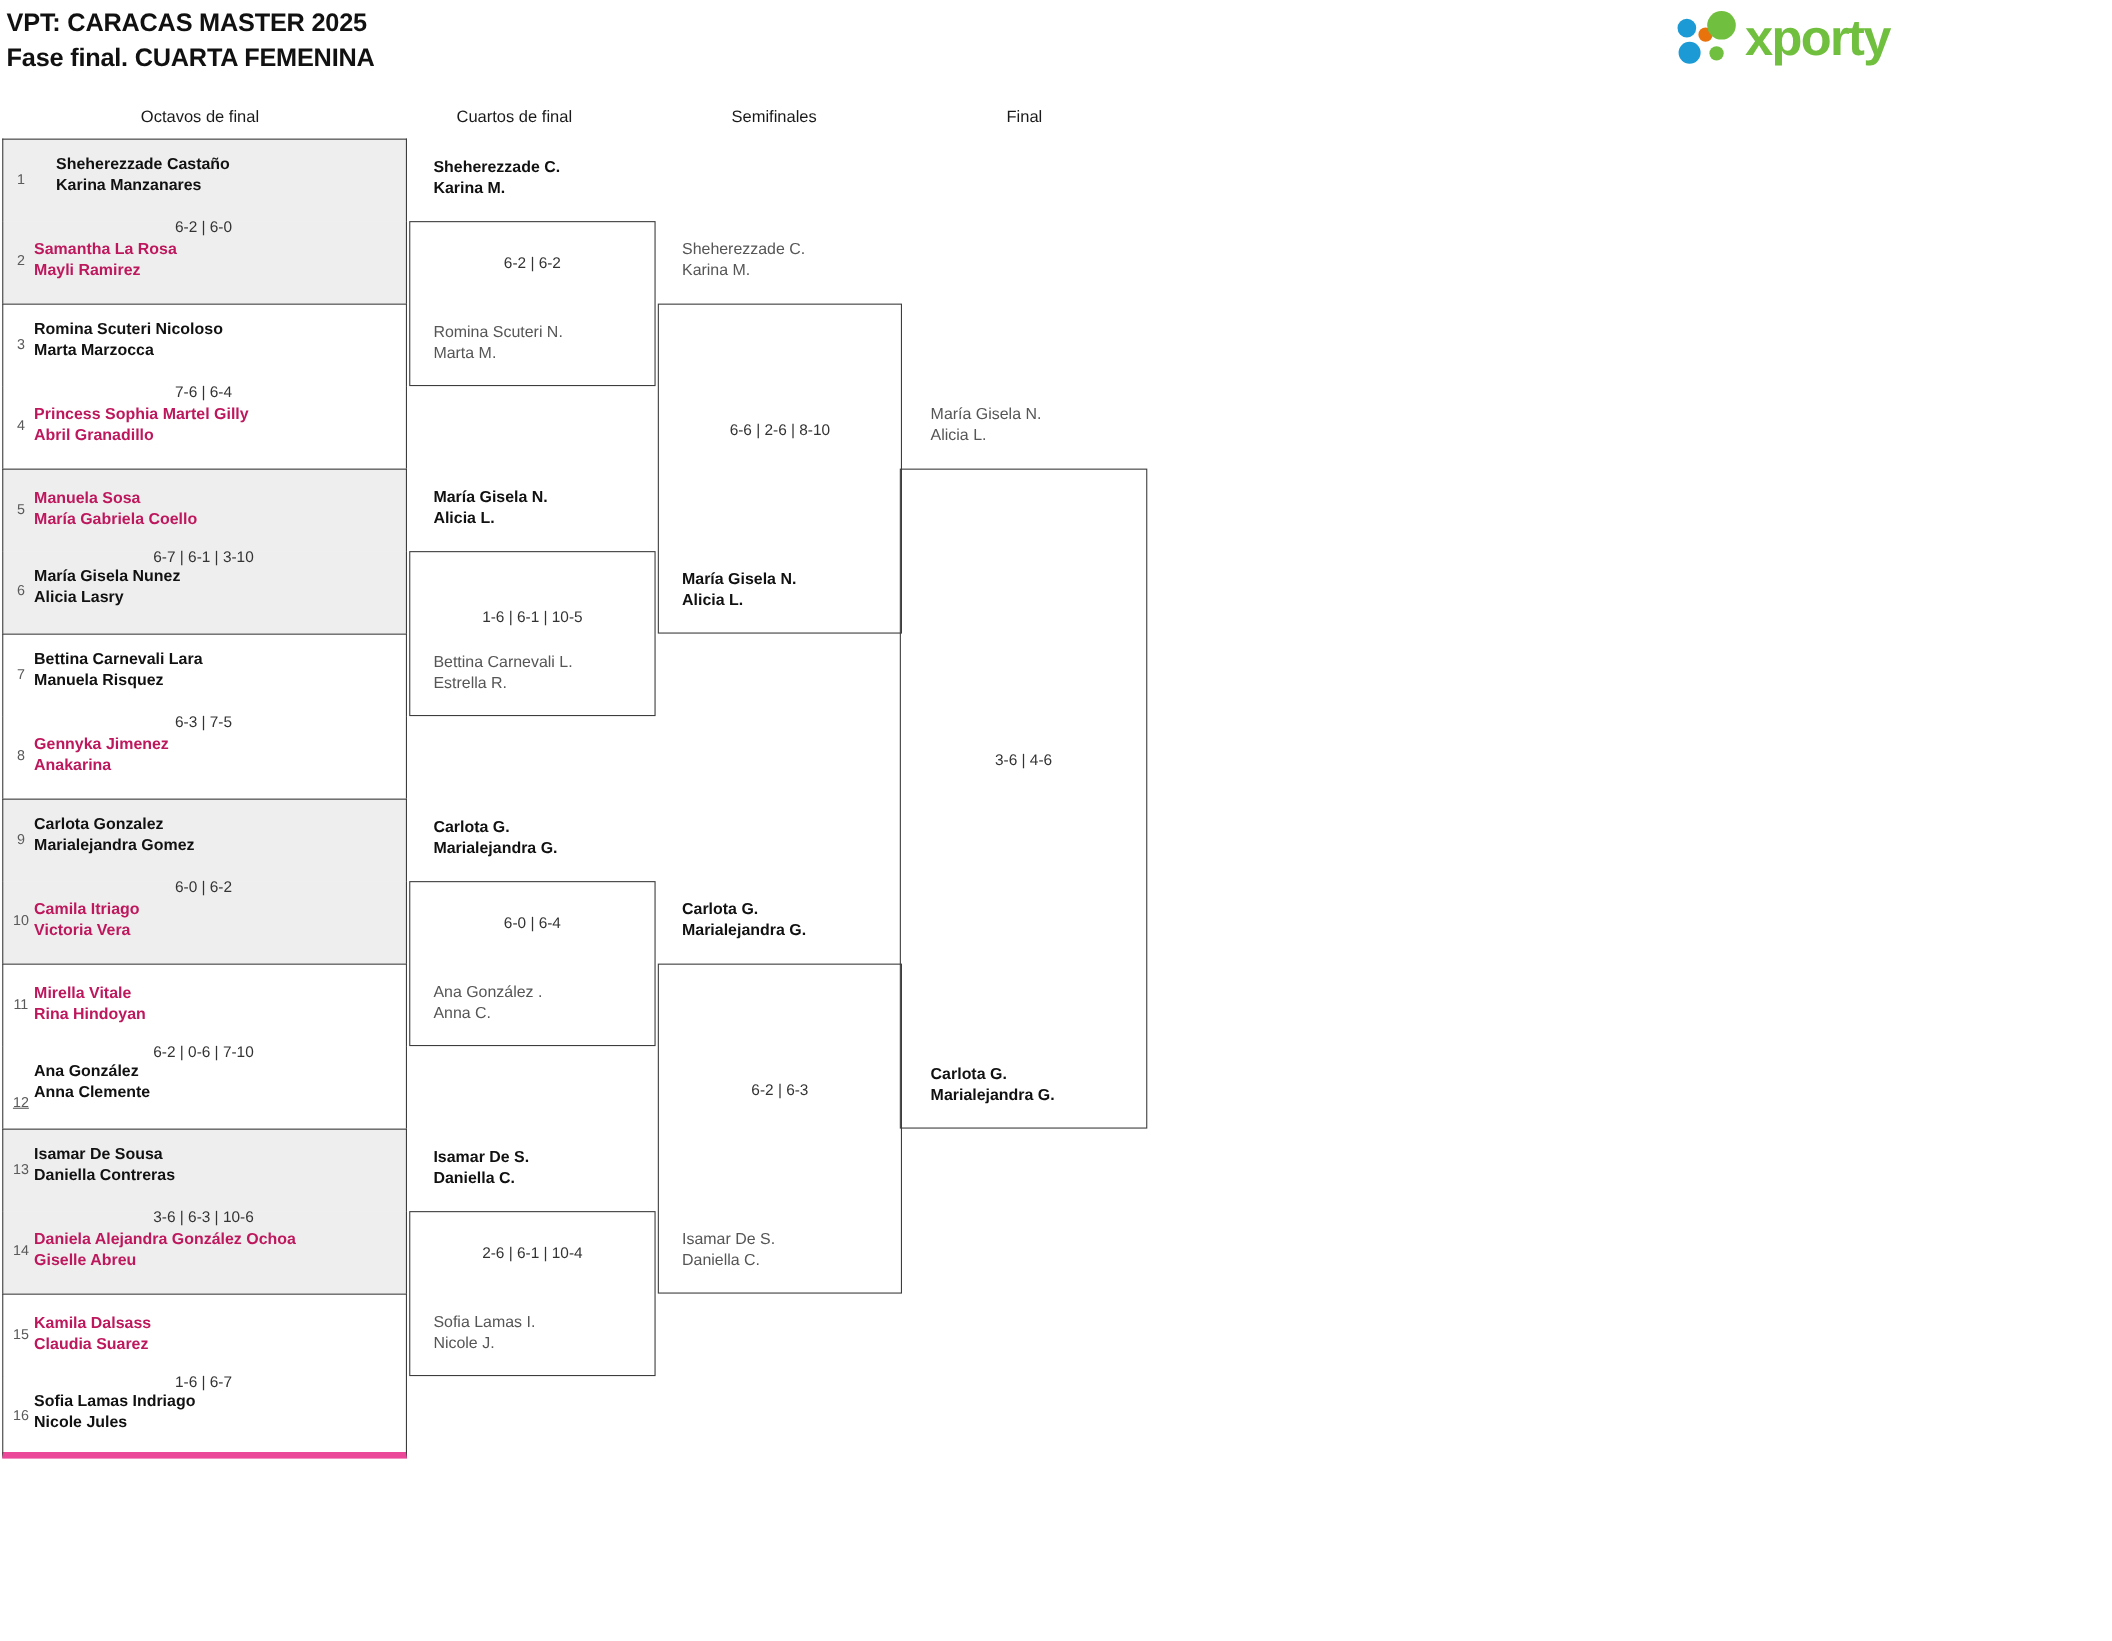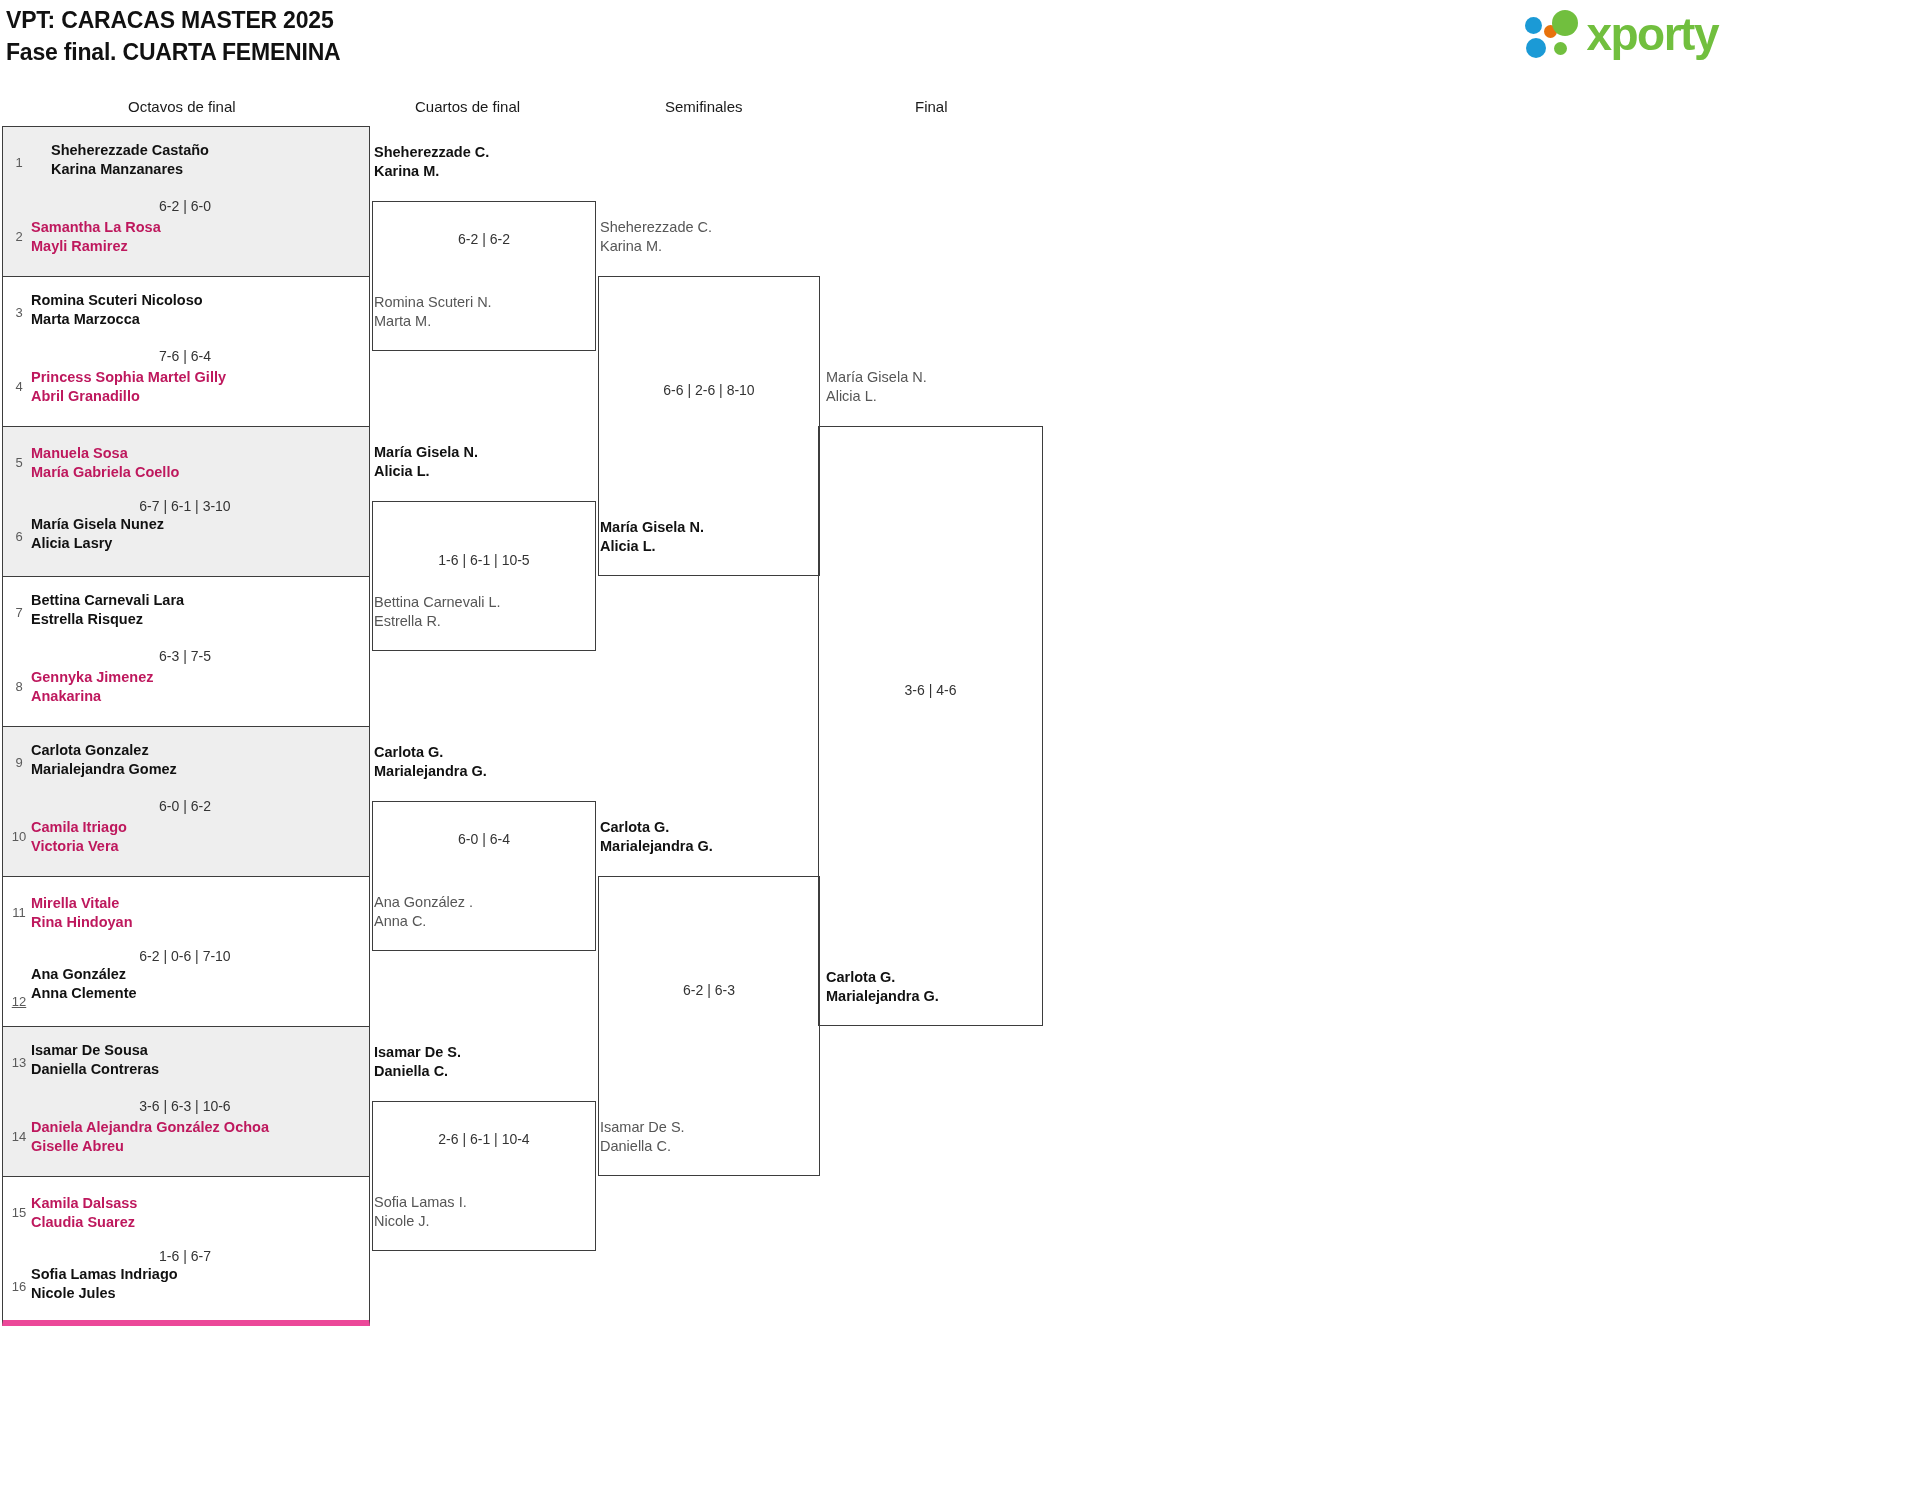--- a/index.html
+++ b/index.html
@@ -64,21 +64,21 @@
     text-align: center; white-space: nowrap;
   }
 
   
   .conn {
     position: absolute;
     border: 1px solid #3d3d3d;
   }
 
   .lbl {
-    position: absolute; font-size: 14.5px; line-height: 19px; white-space: nowrap;
+    position: absolute; font-size: 14.5px; line-height: 19px; white-space: nowrap; margin-left: 20px;
   }
   .lbl.win { font-weight: bold; color: #111111; }
   .lbl.los { font-weight: normal; color: #565656; }
 </style>
 </head>
 <body>
 
 <div id="page">
 
   <div class="title-block">
@@ -147,21 +147,21 @@
       <div>María Gisela Nunez</div>
       <div>Alicia Lasry</div>
     </div>
   </div>
   <div class="score" style="left:90px;width:190px;top:498px;">6-7 | 6-1 | 3-10</div>
 
   <div class="r1-entry top-edge" style="top:576px;height:75px;">
     <div class="seed" style="top:28px;">7</div>
     <div class="team win" style="top:14px;">
       <div>Bettina Carnevali Lara</div>
-      <div>Estrella Risquez</div>
+      <div>Manuela Risquez</div>
     </div>
   </div>
   <div class="r1-entry" style="top:651px;height:75px;">
     <div class="seed" style="top:28px;">8</div>
     <div class="team los" style="top:17px;">
       <div>Gennyka Jimenez</div>
       <div>Anakarina</div>
     </div>
   </div>
   <div class="score" style="left:90px;width:190px;top:648px;">6-3 | 7-5</div>

